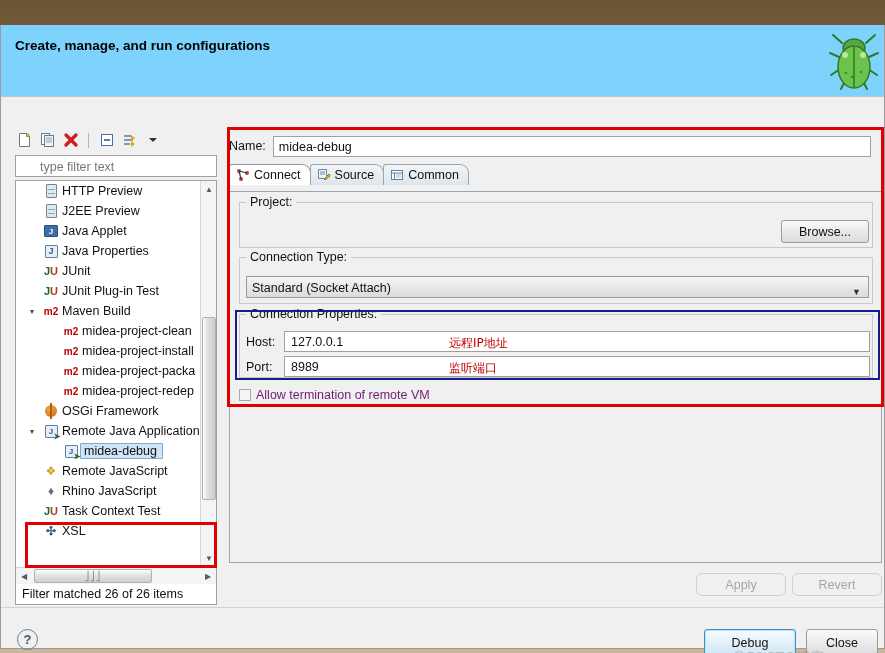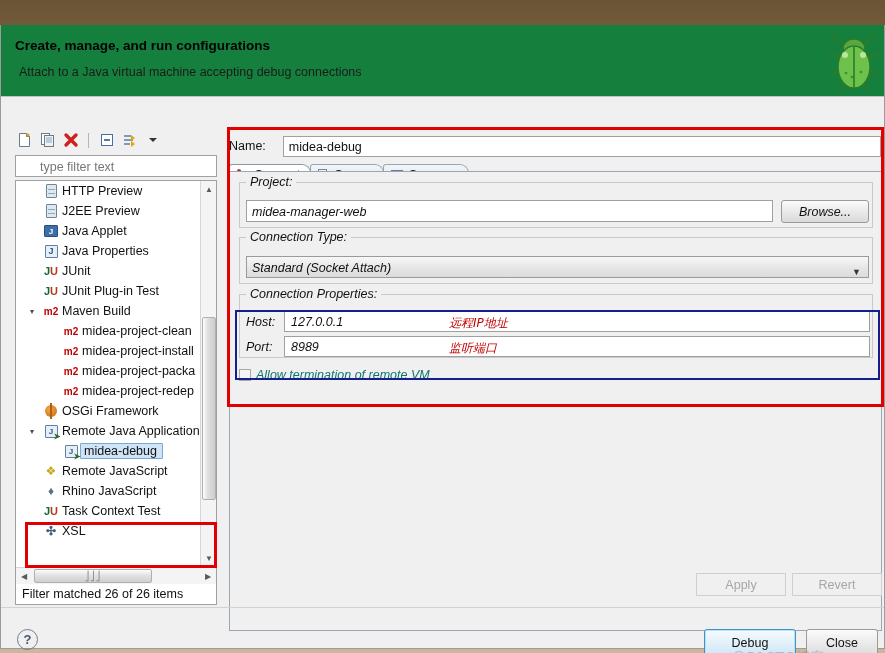--- a/index.html
+++ b/index.html
@@ -62,21 +62,21 @@
   #winbody {
     position: absolute; left: 0; top: 25px; width: 885px; height: 624px;
     background: #f0f0f0;
     border: 1px solid #9b9b9b;
     border-top: none;
   }
 
   
   #banner {
     position: absolute; left: 0; top: 0; width: 883px; height: 72px;
-    background: #15803d;
+    background: #7dd3fc;
     border-bottom: 1px solid #c3c3c3;
   }
   #banner-title {
     position: absolute; left: 14px; top: 13px;
     font-size: 13.5px; font-weight: bold; color: #000;
   }
   #banner-sub {
     position: absolute; left: 18px; top: 40px;
     font-size: 12.5px; color: #1a1a1a;
   }
@@ -215,21 +215,21 @@
     position: absolute; left: 13px; top: 394px; width: 192px; height: 46px;
     border: 3px solid #e00000; pointer-events: none;
   }
 
   
   #right-panel {
     position: absolute; left: 228px; top: 106px;
     width: 653px; height: 425px;
   }
   #name-row {
-    position: absolute; left: 0; top: 4px; height: 22px; display: flex; align-items: center; gap: 10px;
+    position: absolute; left: 0; top: 4px; height: 22px; display: flex; align-items: center;
   }
   #name-label { font-size: 12.5px; color: #111; margin-right: 7px; }
   #name-input {
     width: 598px; height: 21px; background: #fff; border: 1px solid #a0a0a0;
     font-size: 12.5px; color: #111; padding: 1px 0 0 5px; line-height: 18px;
   }
 
   
   #tabs { position: absolute; left: 0; top: 32px; height: 22px; display: flex; align-items: flex-end; }
   .tab {
@@ -238,22 +238,22 @@
     border: 1px solid #9aa7b3; border-bottom: none;
     background: linear-gradient(180deg,#f2f5f8,#dde5ec);
     border-radius: 3px 9px 0 0; margin-right: -1px; cursor: pointer;
   }
   .tab.active {
     background: #ffffff;
     border-color: #8b98a5;
     font-weight: normal;
   }
   #tab-content {
-    position: absolute; left: 0; top: 40px; width: 653px; height: 460px;
-    background: #f0f0f0; border: 1px solid #9aa7b3; font-style: italic;
+    position: absolute; left: 0; top: 60px; width: 653px; height: 372px;
+    background: #f0f0f0; border: 1px solid #9aa7b3;
   }
 
   .group {
     position: absolute; left: 9px; width: 634px;
     border: 1px solid #c9c9c9;
   }
   .group-title {
     position: absolute; left: 6px; top: -8px; background: #f0f0f0;
     padding: 0 4px; font-size: 12.5px; color: #111;
   }
@@ -297,37 +297,37 @@
     color: #c00000; font-size: 12px;
     font-family: "DejaVu Sans", sans-serif;
   }
 
   #allow-row {
     position: absolute; left: 9px; top: 196px; display: flex; align-items: center; gap: 5px;
   }
   .chk {
     width: 12px; height: 12px; background: #f4f4f4; border: 1px solid #a9a9a9;
   }
-  #allow-label { font-size: 12.5px; color: #0f766e; }
+  #allow-label { font-size: 12.5px; color: #701a75; }
 
   
   #hl-blue {
     position: absolute; left: 234px; top: 285px; width: 645px; height: 70px;
     border: 2px solid #141e8c; pointer-events: none;
   }
   
   #hl-red-right {
     position: absolute; left: 226px; top: 102px; width: 657px; height: 280px;
     border: 3px solid #e00000; pointer-events: none;
   }
 
   
   #apply-btn, #revert-btn {
     position: absolute; top: 548px; width: 90px; height: 23px;
-    background: #f0f0f0; border: 1px solid #cfcfcf; border-radius: 0;
+    background: #f0f0f0; border: 1px solid #cfcfcf; border-radius: 6px;
     font-size: 12.5px; color: #a6a6a6;
     display:flex; align-items:center; justify-content:center;
   }
   #apply-btn { left: 695px; }
   #revert-btn { left: 791px; }
 
   #footer-sep {
     position: absolute; left: 0; top: 582px; width: 883px; height: 1px; background: #d2d2d2;
   }
   #help-icon {
@@ -363,21 +363,20 @@
 
 <div id="desktop"></div>
 
 <div id="window">
 
 
   <div id="winbody">
 
     <div id="banner">
       <div id="banner-title">Create, manage, and run configurations</div>
-      <div id="banner-sub">Attach to a Java virtual machine accepting debug connections</div>
       <svg id="bug-icon" viewBox="0 0 52 66">
         <g stroke="#2f7a28" stroke-width="2" fill="none" stroke-linecap="round">
           <path d="M14 16 L5 8"></path>
             <path d="M38 16 L47 8"></path>
           <path d="M11 30 L2 26"></path>
             <path d="M41 30 L50 26"></path>
           <path d="M12 42 L3 48"></path>
             <path d="M40 42 L49 48"></path>
           <path d="M18 52 L13 62"></path>
             <path d="M34 52 L39 62"></path>
@@ -602,21 +601,20 @@
             <path d="M6 7h5M6 9h5" stroke="#9fb6c9"></path>
           </svg>
           <span>Common</span>
         </div>
       </div>
 
       <div id="tab-content">
 
         <div class="group" id="grp-project">
           <span class="group-title">Project:</span>
-          <div id="project-input">midea-manager-web</div>
           <div id="browse-btn">Browse...</div>
         </div>
 
         <div class="group" id="grp-conntype">
           <span class="group-title">Connection Type:</span>
           <div id="conn-select">
             <span>Standard (Socket Attach)</span>
             <span id="conn-arrow">▼</span>
           </div>
         </div>

